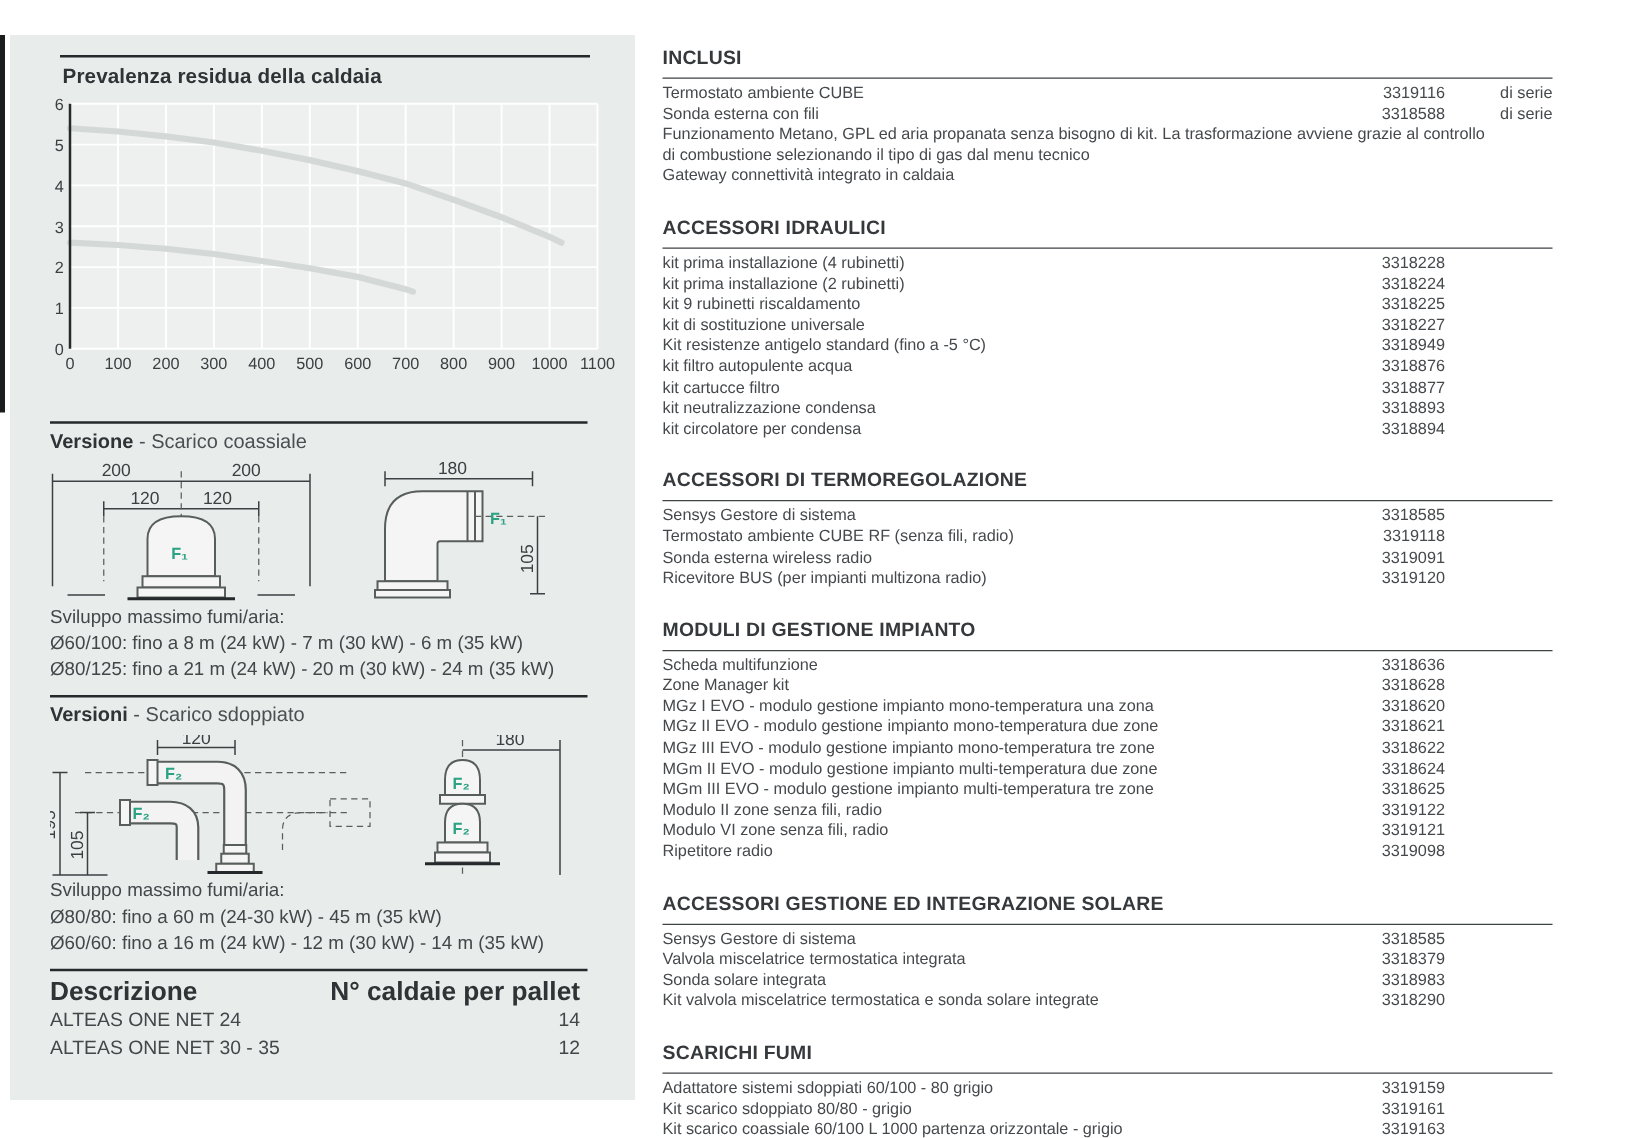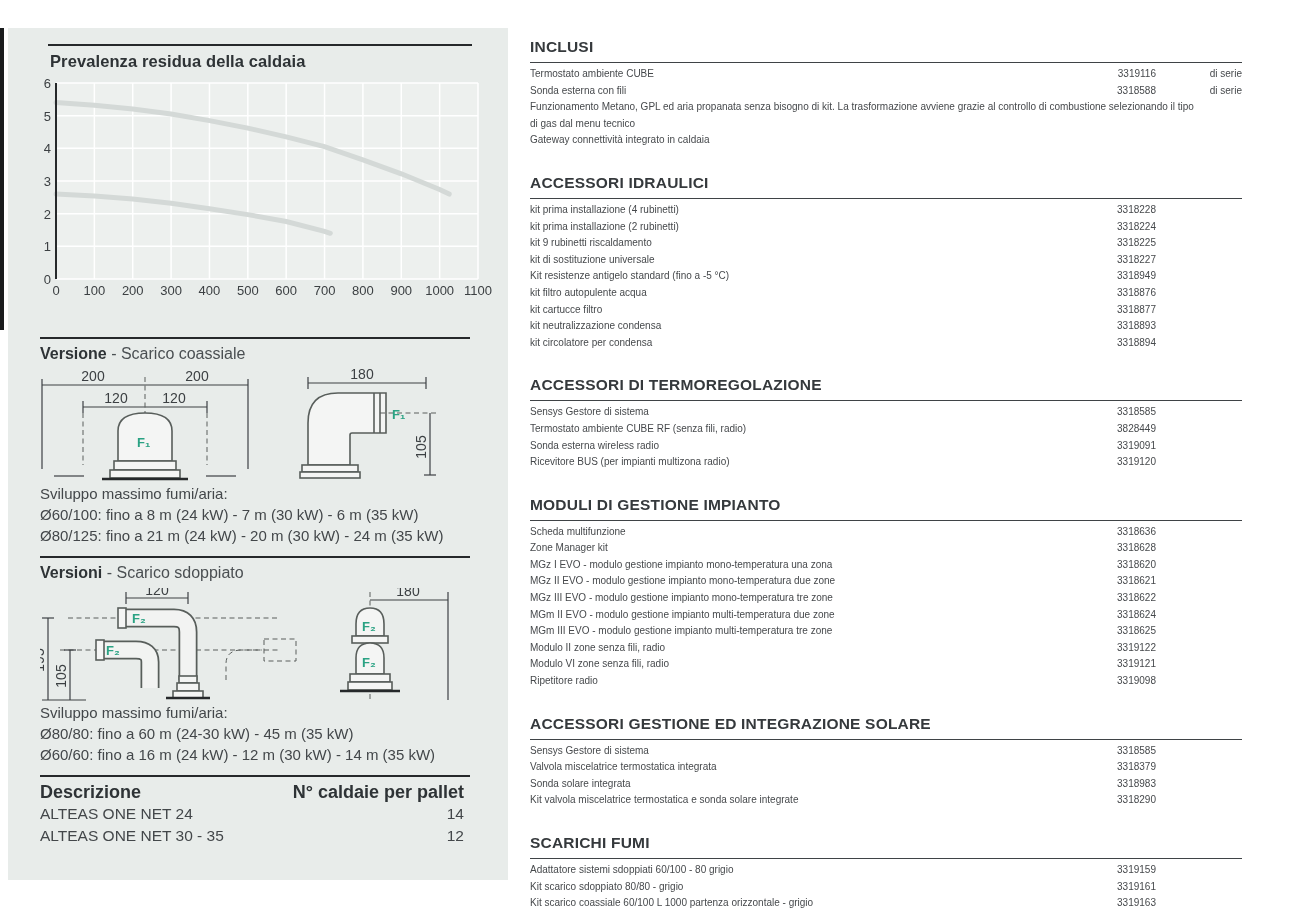--- a/index.html
+++ b/index.html
@@ -30,35 +30,35 @@
 
   .sect-title{font-size:16px;margin:6px 0 6px 0;color:#4a4f52;}
   .sect-title b{color:#2e3336;}
   .coax-section{margin-top:36px;}
   .split-section{margin-top:10px;}
   .notes{font-size:15px;line-height:21px;color:#43474a;margin-top:0;}
   .diagram{display:block;margin-top:4px;}
 
   .pallet{margin-top:10px;}
   .pallet-head{display:flex;justify-content:space-between;font-weight:bold;
-    font-size:18px;color:#2e3336;margin-top:5px;}
+    font-size:21px;color:#2e3336;margin-top:5px;}
   .pallet-row{display:flex;justify-content:space-between;font-size:15.5px;
     color:#43474a;line-height:22px;}
 
   
   .right-col{
     position:absolute;left:530px;top:0;width:712px;padding-top:38px;
   }
   .r-section{margin-top:25px;}
   .r-section:first-child{margin-top:0;}
   .r-head{
     font-size:15.5px;font-weight:bold;color:#35393c;letter-spacing:.2px;
     border-bottom:1.5px solid #3f4346;padding-bottom:6px;margin:0 0 3px 0;
   }
-  .r-row{display:flex;align-items:flex-start;font-size:10px;line-height:16.6px;color:#46494c;}
+  .r-row{display:flex;align-items:flex-start;font-size:13px;line-height:16.6px;color:#46494c;}
   .r-label{flex:1 1 auto;}
   .r-label.full{max-width:668px;}
   .r-code{flex:0 0 70px;text-align:right;white-space:nowrap;}
   .r-note{flex:0 0 86px;text-align:right;white-space:nowrap;}
 
   
   .dimline{stroke:#3c4043;stroke-width:1.2;fill:none;}
   .dimtext{fill:#3c4043;font-size:14px;}
   .dash{stroke:#5a5f5d;stroke-width:1;stroke-dasharray:5 3.5;fill:none;}
   .pipe-o{stroke:#585e5b;fill:#f4f5f4;stroke-width:1.6;}
@@ -320,21 +320,21 @@
     </section>
     <section class="r-section">
       <h3 class="r-head">ACCESSORI DI TERMOREGOLAZIONE</h3>
       <div class="r-row">
         <span class="r-label">Sensys Gestore di sistema</span>
         <span class="r-code">3318585</span>
         <span class="r-note"></span>
       </div>
       <div class="r-row">
         <span class="r-label">Termostato ambiente CUBE RF (senza fili, radio)</span>
-        <span class="r-code">3828449</span>
+        <span class="r-code">3319118</span>
         <span class="r-note"></span>
       </div>
       <div class="r-row">
         <span class="r-label">Sonda esterna wireless radio</span>
         <span class="r-code">3319091</span>
         <span class="r-note"></span>
       </div>
       <div class="r-row">
         <span class="r-label">Ricevitore BUS (per impianti multizona radio)</span>
         <span class="r-code">3319120</span>

